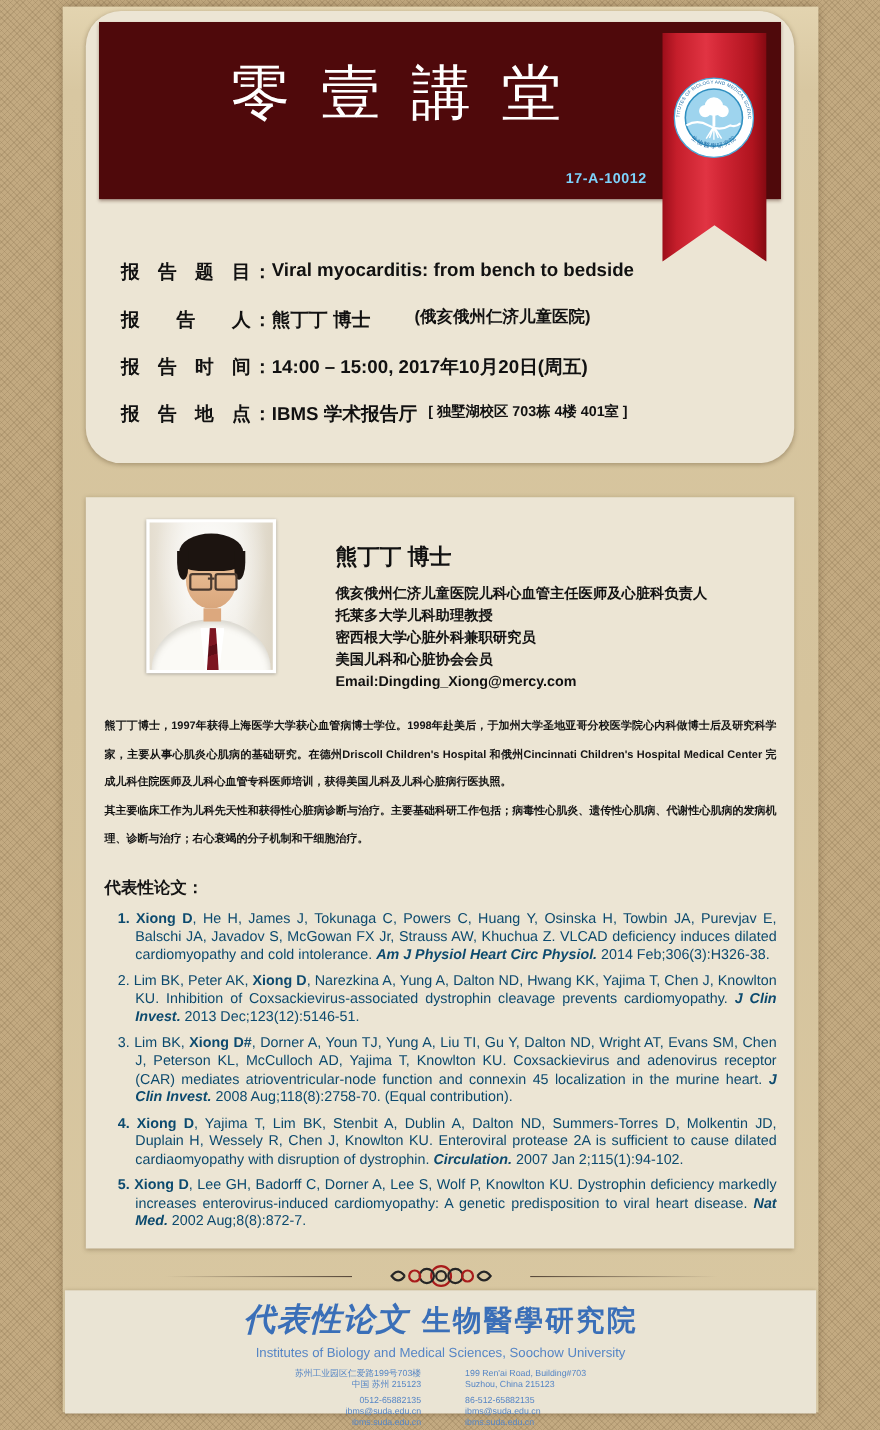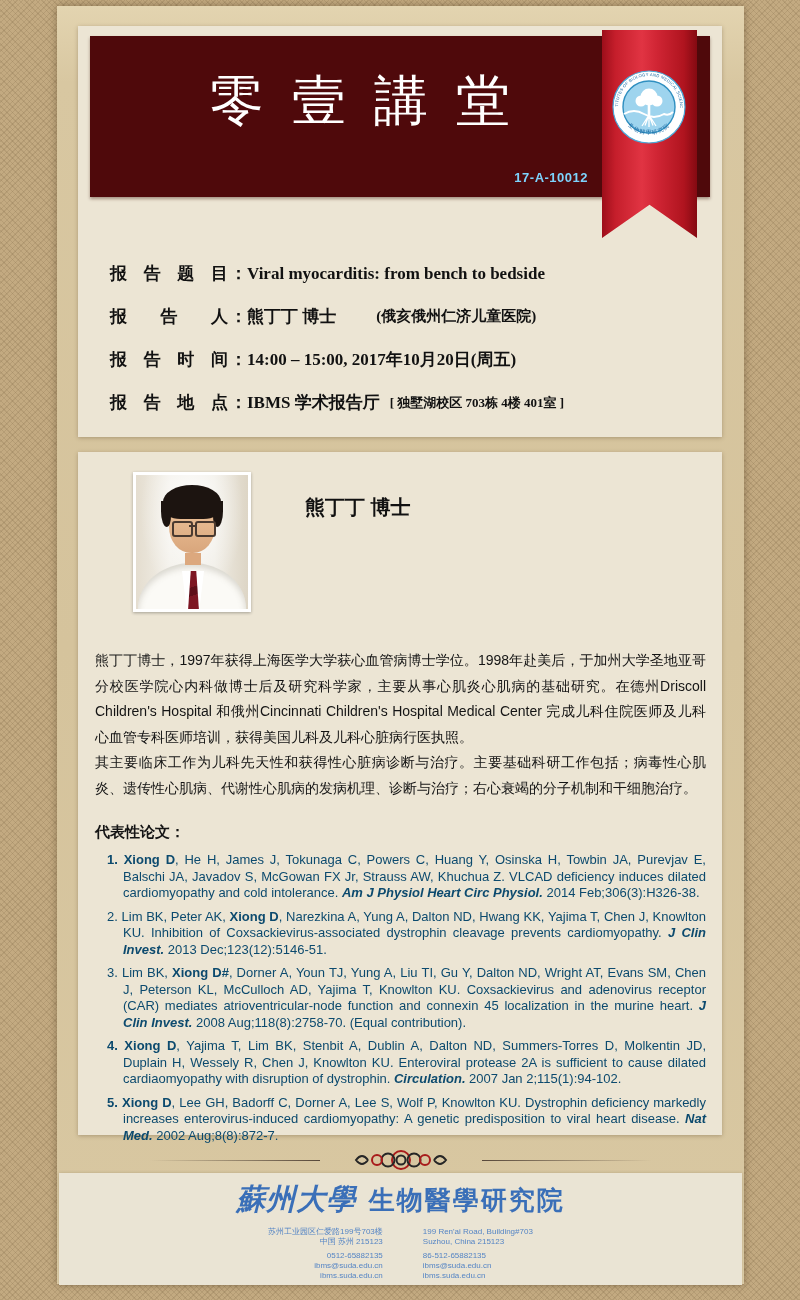--- a/index.html
+++ b/index.html
@@ -10,21 +10,21 @@
     background-image:
       repeating-linear-gradient(45deg, rgba(110,88,55,.16) 0 1px, transparent 1px 4px),
       repeating-linear-gradient(-45deg, rgba(110,88,55,.16) 0 1px, transparent 1px 4px);
   }
   .page{
     position:absolute;left:57px;top:6px;width:687px;height:1278px;
     background:linear-gradient(180deg,#e3d4b0 0%,#d8c7a1 6%,#d5c39c 50%,#d8c7a1 94%,#e0d0ab 100%);
     box-shadow:0 0 8px rgba(60,40,15,.4);
   }
   .card{position:absolute;left:21px;width:644px;background:#ece5d4;box-shadow:0 1px 4px rgba(90,70,40,.35);}
-  .card1{top:20px;height:411px;}
+  .card1{top:4px;height:411px;border-radius:32px;}
   .card2{top:446px;height:683px;}
 
   
   .header-box{position:absolute;left:12px;top:10px;width:620px;height:161px;background:#4f090b;box-shadow:0 2px 3px rgba(60,20,10,.4);}
   .header-title{
     position:absolute;left:0;top:0;width:100%;height:130px;
     display:flex;align-items:center;justify-content:center;
     transform:translateX(-26px);
     color:#fff;font-size:54px;font-weight:normal;letter-spacing:.52em;
     font-family:"Liberation Sans","DejaVu Sans",sans-serif;
@@ -36,21 +36,21 @@
     position:absolute;left:545px;top:24px;width:95px;height:208px;z-index:6;
     background:linear-gradient(90deg,#9c0e1a 0%,#c51e2b 14%,#e13443 42%,#d02534 58%,#b0141f 86%,#840a12 100%);
     clip-path:polygon(0 0,100% 0,100% 100%,50% 84%,0 100%);
     filter:drop-shadow(2px 3px 3px rgba(40,10,10,.45));
   }
   .logo-wrap{position:absolute;left:10px;top:40px;width:74px;height:74px;}
   .logo-svg{width:74px;height:74px;display:block;}
 
   
   .details{position:absolute;left:32px;right:26px;top:226px;}
-  .drow{height:43px;display:flex;align-items:center;white-space:nowrap;font-family:Liberation Serif, serif;}
+  .drow{height:43px;display:flex;align-items:flex-start;white-space:nowrap;}
   .dlabel{display:inline-block;width:118px;font-weight:bold;font-size:17px;color:#111;
           text-align:justify;text-align-last:justify;}
   .dcolon{font-weight:bold;font-size:17px;color:#111;margin-left:2px;}
   .dvalue{margin-left:0;font-weight:bold;font-size:17px;color:#111;}
   .dnote{font-weight:bold;color:#111;}
   .note-paren{margin-left:40px;font-size:15px;}
   .note-bracket{margin-left:10px;font-size:13px;}
 
   
   .photo-frame{position:absolute;left:55px;top:20px;width:112px;height:134px;background:#fff;padding:3px;box-shadow:0 1px 3px rgba(0,0,0,.3);}
@@ -68,21 +68,21 @@
   .ph-lens{position:absolute;width:17px;height:12px;border:2px solid #4a3a30;border-radius:3px;top:46px;}
   .lens-l{left:36px;} .lens-r{left:59px;}
   .ph-bridge{position:absolute;top:50px;left:53px;width:6px;height:2px;background:#4a3a30;}
 
   .bio{position:absolute;left:227px;top:42px;color:#111;}
   .bio-name{font-size:20px;font-weight:bold;line-height:26px;margin-bottom:10px;}
   .bio-line{font-size:13px;font-weight:bold;line-height:20px;}
 
   
   .card2-body{position:absolute;left:17px;right:16px;top:196px;}
-  .intro-p{font-size:14px;font-weight:normal;line-height:25.5px;color:#141414;text-align:justify;margin:0;}
+  .intro-p{font-size:10px;font-weight:bold;line-height:25.5px;color:#141414;text-align:justify;margin:0;}
   .papers-h{font-size:15px;font-weight:bold;color:#141414;margin-top:22px;}
   .papers{margin-top:10px;}
   .paper{font-size:13px;line-height:16.5px;color:#0c4a6e;margin-bottom:7px;padding-left:16px;text-indent:-16px;text-align:justify;margin-left:12px;}
   .b{font-weight:bold;} .i{font-style:italic;}
 
   
   .ornament-row{position:absolute;left:0;right:0;top:1139px;height:30px;display:flex;align-items:center;justify-content:center;}
   .orn-line{height:1px;width:170px;background:linear-gradient(90deg,transparent,#57483a);}
   .orn-line.rev{background:linear-gradient(90deg,#57483a,transparent);}
   .orn-svg{width:150px;height:28px;margin:0 6px;}
@@ -170,20 +170,27 @@
         <div class="ph-face"></div>
         <div class="ph-hair"></div>
         <div class="ph-lens lens-l"></div>
         <div class="ph-lens lens-r"></div>
         <div class="ph-bridge"></div>
       </div>
     </div>
 
     <div class="bio">
       <div class="bio-name">熊丁丁 博士</div>
+      <div>
+          <div class="bio-line">俄亥俄州仁济儿童医院儿科心血管主任医师及心脏科负责人</div>
+          <div class="bio-line">托莱多大学儿科助理教授</div>
+          <div class="bio-line">密西根大学心脏外科兼职研究员</div>
+          <div class="bio-line">美国儿科和心脏协会会员</div>
+          <div class="bio-line">Email:Dingding_Xiong@mercy.com</div>
+        </div>
     </div>
 
     <div class="card2-body">
       <div>
           <div class="intro-p">熊丁丁博士，1997年获得上海医学大学获心血管病博士学位。1998年赴美后，于加州大学圣地亚哥分校医学院心内科做博士后及研究科学家，主要从事心肌炎心肌病的基础研究。在德州Driscoll Children's Hospital 和俄州Cincinnati Children's Hospital Medical Center 完成儿科住院医师及儿科心血管专科医师培训，获得美国儿科及儿科心脏病行医执照。</div>
           <div class="intro-p">其主要临床工作为儿科先天性和获得性心脏病诊断与治疗。主要基础科研工作包括；病毒性心肌炎、遗传性心肌病、代谢性心肌病的发病机理、诊断与治疗；右心衰竭的分子机制和干细胞治疗。</div>
         </div>
       <div class="papers-h">代表性论文：</div>
       <div class="papers">
           <div class="paper"><span class="b">1. </span><span class="b">Xiong D</span><span>, He H, James J, Tokunaga C, Powers C, Huang Y, Osinska H, Towbin JA, Purevjav E, Balschi JA, Javadov S, McGowan FX Jr, Strauss AW, Khuchua Z. VLCAD deficiency induces dilated cardiomyopathy and cold intolerance. </span><span class="b i">Am J Physiol Heart Circ Physiol.</span><span> 2014 Feb;306(3):H326-38.</span></div>
@@ -207,23 +214,24 @@
         <circle cx="99" cy="14" r="5" stroke="#a81b1b"></circle>
         <path d="M42,14 q-6,-8 -12,0 q6,8 12,0" stroke="#262626"></path>
         <path d="M108,14 q6,-8 12,0 q-6,8 -12,0" stroke="#262626"></path>
       </g>
     </svg>
     <div class="orn-line rev"></div>
   </div>
 
   <div class="footer">
     <div class="uni-row">
-      <span class="uni-script">蘇州大學</span>
+      <span class="uni-script">代表性论文</span>
       <span class="uni-cn">生物醫學研究院</span>
     </div>
+    <div class="uni-en">Institutes of Biology and Medical Sciences, Soochow University</div>
     <div class="addr-row">
       <div class="addr-col ra">
         <div>
             <div class="">苏州工业园区仁爱路199号703楼</div>
             <div class="">中国 苏州 215123</div>
           </div>
         <div class="contact-block">
             <div class="">0512-65882135</div>
             <div class="">ibms@suda.edu.cn</div>
             <div class="">ibms.suda.edu.cn</div>

